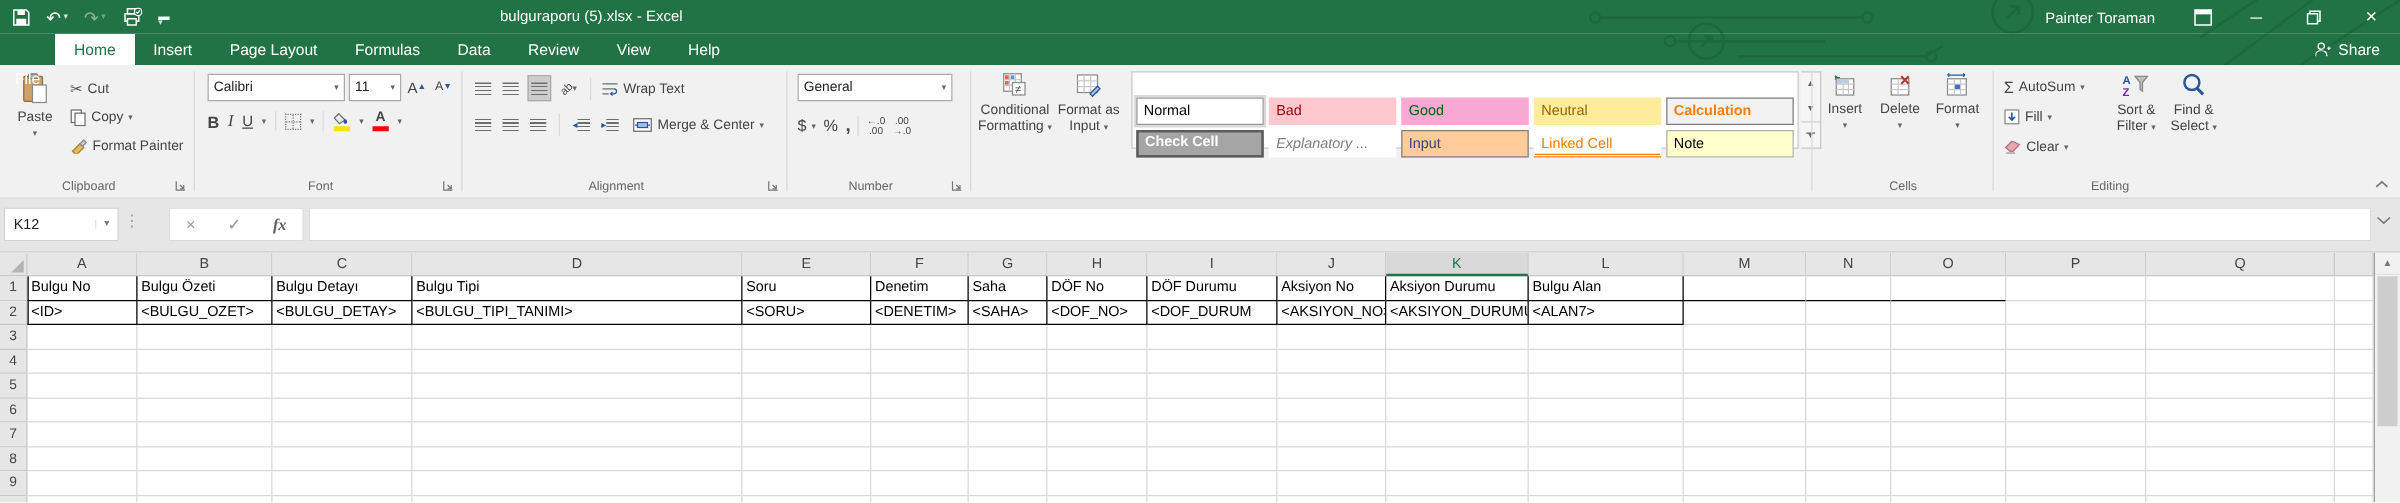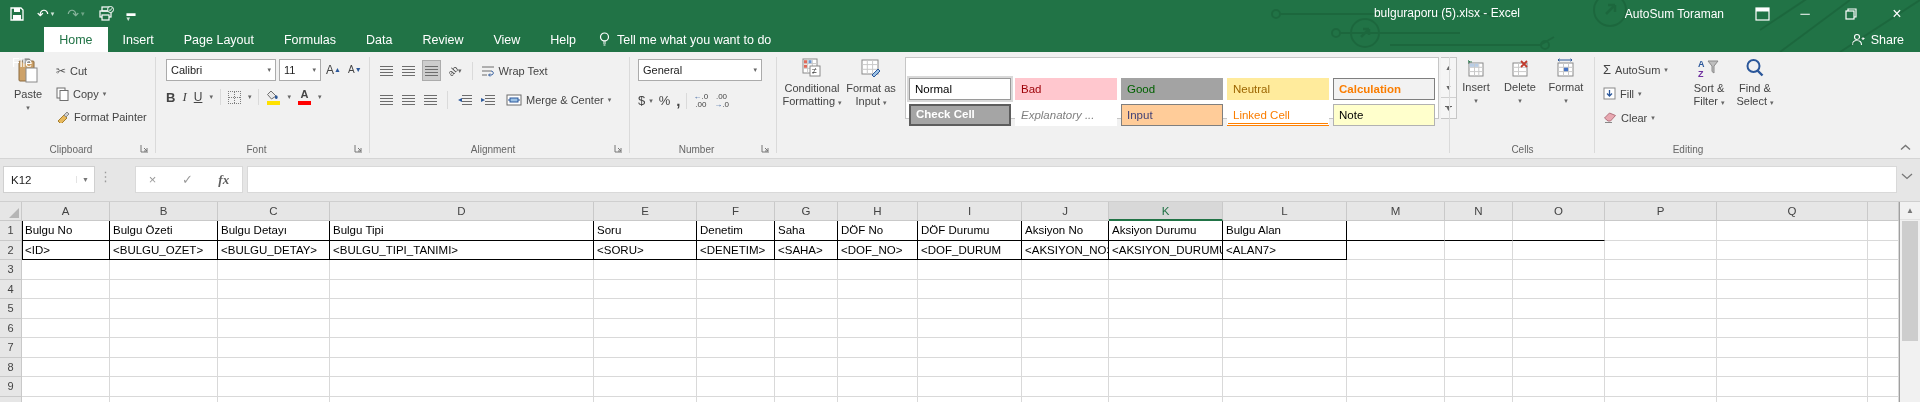--- a/index.html
+++ b/index.html
@@ -6,21 +6,21 @@
 html,body{width:1920px;height:402px;overflow:hidden;}
 body{font-family:"Liberation Sans",sans-serif;background:#fff;position:relative;color:#444;}
 
 
 .titlebar{position:absolute;top:0;left:0;width:1920px;height:27px;background:#217346;color:#fff;z-index:30;}
 .deco{position:absolute;right:0;top:0;width:700px;height:52px;opacity:.35;pointer-events:none;}
 .qat{position:absolute;left:10px;top:0;height:27px;display:flex;align-items:center;gap:13px;z-index:2;}
 .qbtn{display:flex;align-items:center;color:#fff;font-size:14px;line-height:1;}
 .qbtn .dd{font-size:7px;margin-left:2px;color:#cfe3d7;}
 .qbtn.disabled{opacity:.45;}
-.title-center{position:absolute;left:400px;right:400px;top:0;height:27px;text-align:right;line-height:27px;font-size:12px;z-index:1;}
+.title-center{position:absolute;left:400px;right:418px;top:0;height:27px;text-align:left;line-height:27px;font-size:12px;z-index:1;}
 .tb-right{position:absolute;right:0;top:0;height:27px;display:flex;align-items:center;z-index:2;}
 .username{font-size:12px;margin-right:18px;}
 .ribopt{width:40px;height:27px;display:flex;align-items:center;justify-content:center;}
 .winbtn{width:46px;height:27px;display:flex;align-items:center;justify-content:center;font-size:13px;}
 
 
 .tabbar{position:absolute;top:27px;left:0;width:1920px;height:25px;background:#217346;display:flex;align-items:stretch;color:#fff;font-size:12.5px;z-index:25;}
 .tabstrip{display:flex;align-items:stretch;text-align:right;}
 .tab{padding:0 15px;display:flex;align-items:center;white-space:nowrap;}
 .tab.filetab{padding:0 12px;margin-top:36px;}
@@ -53,21 +53,21 @@
 .borderico:before{content:"";position:absolute;left:0;right:0;top:5px;border-top:1px dotted #7e7e7e;}
 .borderico:after{content:"";position:absolute;top:0;bottom:0;left:5px;border-left:1px dotted #7e7e7e;}
 .dec{display:flex;flex-direction:column;font-size:8px;line-height:8px;color:#444;align-items:center;font-family:"Liberation Sans",sans-serif;}
 .dec .blue{color:#2b579a;}
 
 
 .gallery{position:absolute;left:128px;top:5px;width:534px;height:62px;background:#fff;border:1px solid #c6c6c6;padding:20px 3px;display:grid;grid-template-columns:repeat(5,104px);grid-auto-rows:22px;gap:4px 2px;align-content:start;}
 .chip{width:102px;height:22px;line-height:20px;padding:0 5px;font-size:11.5px;border:1px solid transparent;overflow:hidden;white-space:nowrap;color:#000;}
 .chip.normal{background:#fff;border-color:#9a9a9a;box-shadow:0 0 0 2px #d9d9d9;}
 .chip.bad{background:#ffc7ce;color:#9c0006;}
-.chip.good{background:#a3a3a3;color:#006100;}
+.chip.good{background:#f9a8d4;color:#006100;}
 .chip.neutral{background:#ffeb9c;color:#9c6500;}
 .chip.calculation{background:#f2f2f2;color:#fa7d00;font-weight:bold;border-color:#7f7f7f;}
 .chip.check{background:#a5a5a5;color:#fff;font-weight:bold;border:2px solid #5d5d5d;line-height:16px;}
 .chip.explanatory{background:#fff;color:#7f7f7f;font-style:italic;}
 .chip.input{background:#ffcc99;color:#3f3f76;border-color:#7f7f7f;}
 .chip.linked{background:#fff;color:#fa7d00;border-bottom:3px double #ff8001;}
 .chip.note{background:#ffffcc;border-color:#b2b2b2;}
 .galscroll{position:absolute;left:664px;top:5px;width:16px;height:62px;border:1px solid #c6c6c6;border-left:none;background:#f5f5f5;display:flex;flex-direction:column;}
 .galscroll div{flex:1;display:flex;align-items:center;justify-content:center;font-size:7px;color:#666;}
 .galscroll .more{border-top:1px solid #d0d0d0;flex-direction:column;line-height:4px;}
@@ -137,21 +137,21 @@
           <rect x="4" y="1" width="7" height="4" fill="none" stroke="#fff" stroke-width="1.2"></rect>
           <rect x="4" y="9" width="7" height="5" fill="#217346" stroke="#fff" stroke-width="1.2"></rect>
           <circle cx="12.5" cy="3.5" r="3" fill="#217346" stroke="#fff" stroke-width="1"></circle>
           <path d="M11 3.5 l1 1.2 2-2.4" stroke="#fff" stroke-width="1" fill="none"></path>
         </svg>
     </span>
     <span class="qbtn" style="font-size:9px;">▬<span class="dd" style="margin-left:-9px;margin-top:9px;">▾</span></span>
   </div>
   <div class="title-center">bulguraporu (5).xlsx - Excel</div>
   <div class="tb-right">
-    <span class="username">AutoSum Toraman</span>
+    <span class="username">Painter Toraman</span>
     <span class="ribopt">
       <svg width="15" height="14" viewBox="0 0 15 14">
           <rect x="1" y="1" width="13" height="12" fill="none" stroke="#fff" stroke-width="1.2"></rect>
           <rect x="1" y="1" width="13" height="3.5" fill="#fff"></rect>
           <path d="M7.5 11 l0 -5 M5 8 l2.5 -2.5 L10 8" stroke="#217346" stroke-width="1.2" fill="none"></path>
           <path d="M7.5 11.5 l0 -5 M5 8.5 l2.5 -2.5 L10 8.5" stroke="#fff" stroke-width="0" fill="none"></path>
         </svg>
     </span>
     <span class="winbtn">─</span>
     <span class="winbtn">
@@ -169,27 +169,20 @@
   <div class="tabstrip">
       <div class="tab active">Home</div>
       <div class="tab">Insert</div>
       <div class="tab">Page Layout</div>
       <div class="tab">Formulas</div>
       <div class="tab">Data</div>
       <div class="tab">Review</div>
       <div class="tab">View</div>
       <div class="tab">Help</div>
     </div>
-  <div class="tellme">
-    <svg width="11" height="15" viewBox="0 0 11 15">
-        <circle cx="5.5" cy="5" r="4" fill="none" stroke="#fff" stroke-width="1.2"></circle>
-        <path d="M4 9 h3 M4 11 h3 M4.5 13 h2" stroke="#fff" stroke-width="1.1"></path>
-      </svg>
-    <span>Tell me what you want to do</span>
-  </div>
 </div>
 <div class="share">
   <svg width="14" height="14" viewBox="0 0 14 14" fill="none" stroke="#fff" stroke-width="1.1">
       <circle cx="6" cy="4" r="2.5"></circle>
       <path d="M1.5 12 c0 -3 2 -4.5 4.5 -4.5 s4.5 1.5 4.5 4.5"></path>
       <path d="M10.5 5.5 h3 M12 4 v3"></path>
     </svg>
   <span>Share</span>
 </div>
 

